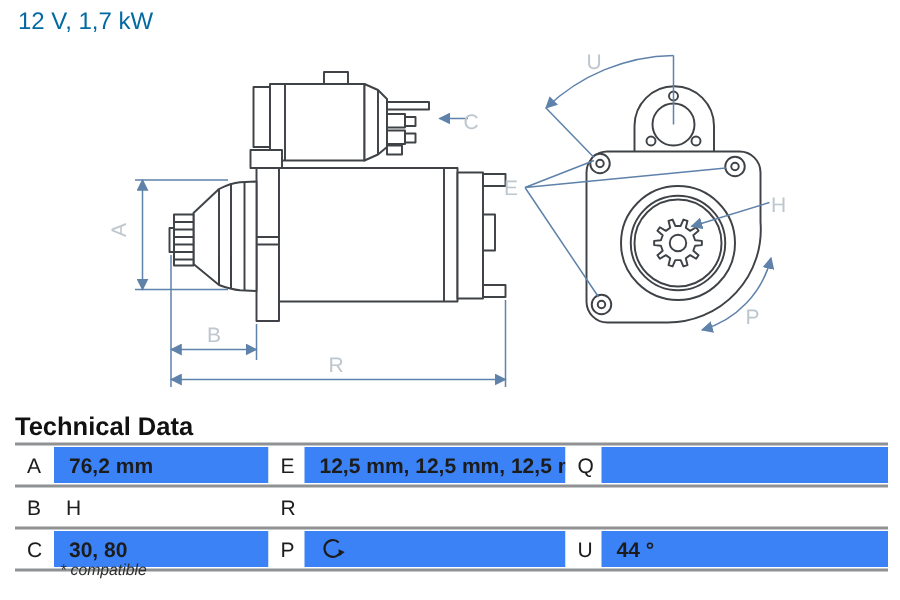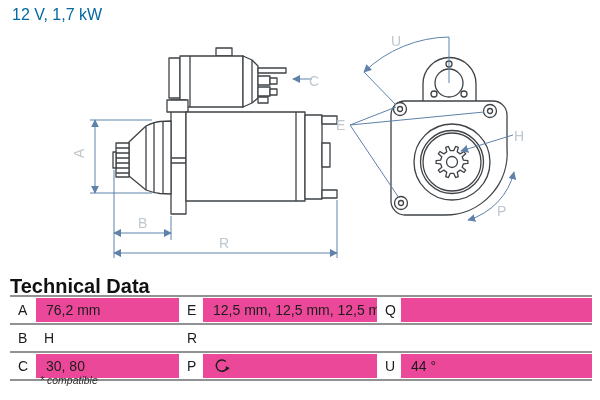--- a/index.html
+++ b/index.html
@@ -6,27 +6,27 @@
   .page{position:relative;width:600px;height:400px;background:#fff;overflow:hidden;
         font-family:"Liberation Sans",sans-serif;}
   .title{position:absolute;left:12px;top:6px;font-size:16px;color:#0369a1;}
   svg.drawing{position:absolute;left:0;top:0;}
   
   .m  {stroke:#3f4347;stroke-width:1.3;fill:none;stroke-linejoin:round;}
   .mf {stroke:#3f4347;stroke-width:1.3;fill:#ffffff;stroke-linejoin:round;}
   .d  {stroke:#5e82aa;stroke-width:1;fill:none;}
   .lab{fill:#bfc7ce;font-size:14px;font-family:"Liberation Sans",sans-serif;}
   
-  .td-head{position:absolute;left:10px;top:275px;font-size:20px;font-weight:bold;color:#111;}
+  .td-head{position:absolute;left:10px;top:275px;font-size:17px;font-weight:bold;color:#111;}
   .tdtable{position:absolute;left:10px;top:295px;width:582px;}
   .hr{height:2px;background:#8f9193;}
   .row{display:grid;grid-template-columns:26px 143px 24px 174px 24px 191px;
        height:24px;margin:1px 0;font-size:14px;color:#1c1c1c;}
   .key{background:#fff;padding-left:8px;line-height:24px;}
-  .val{background:#ec4899;line-height:24px;padding-left:10px;white-space:nowrap;overflow:hidden;}
+  .val{background:#3b82f6;line-height:24px;padding-left:10px;white-space:nowrap;overflow:hidden;font-weight:bold;}
   .val svg{vertical-align:middle;margin-top:-2px;}
   .foot{position:absolute;left:40px;top:374px;font-size:10.5px;color:#2e2e2e;font-style:italic;}
 </style>
 </head>
 <body>
 
 <div class="page">
 
   <div class="title">12 V, 1,7 kW</div>
 

